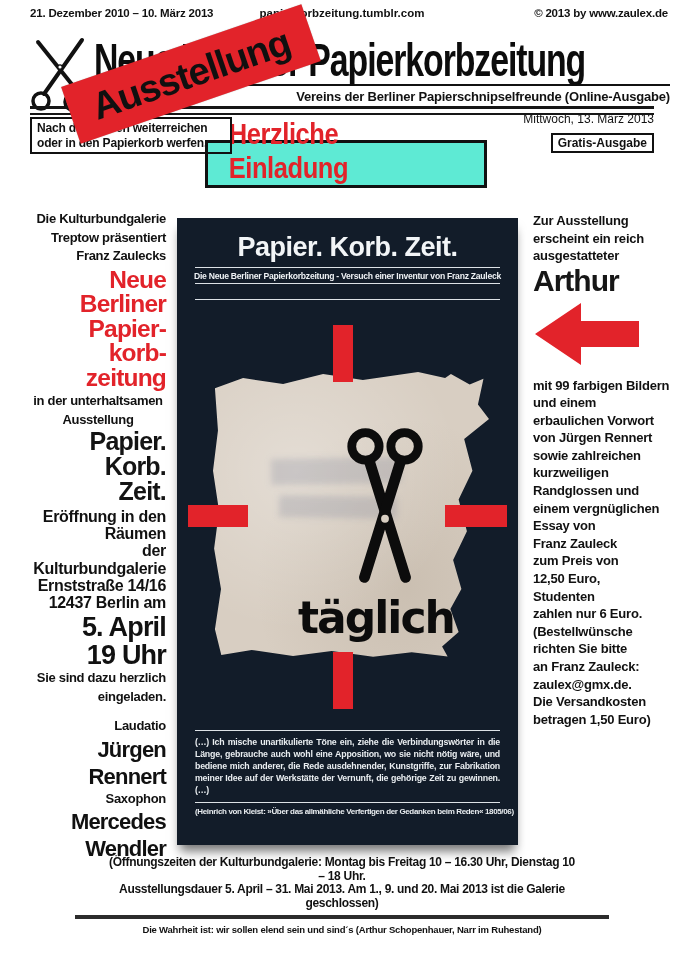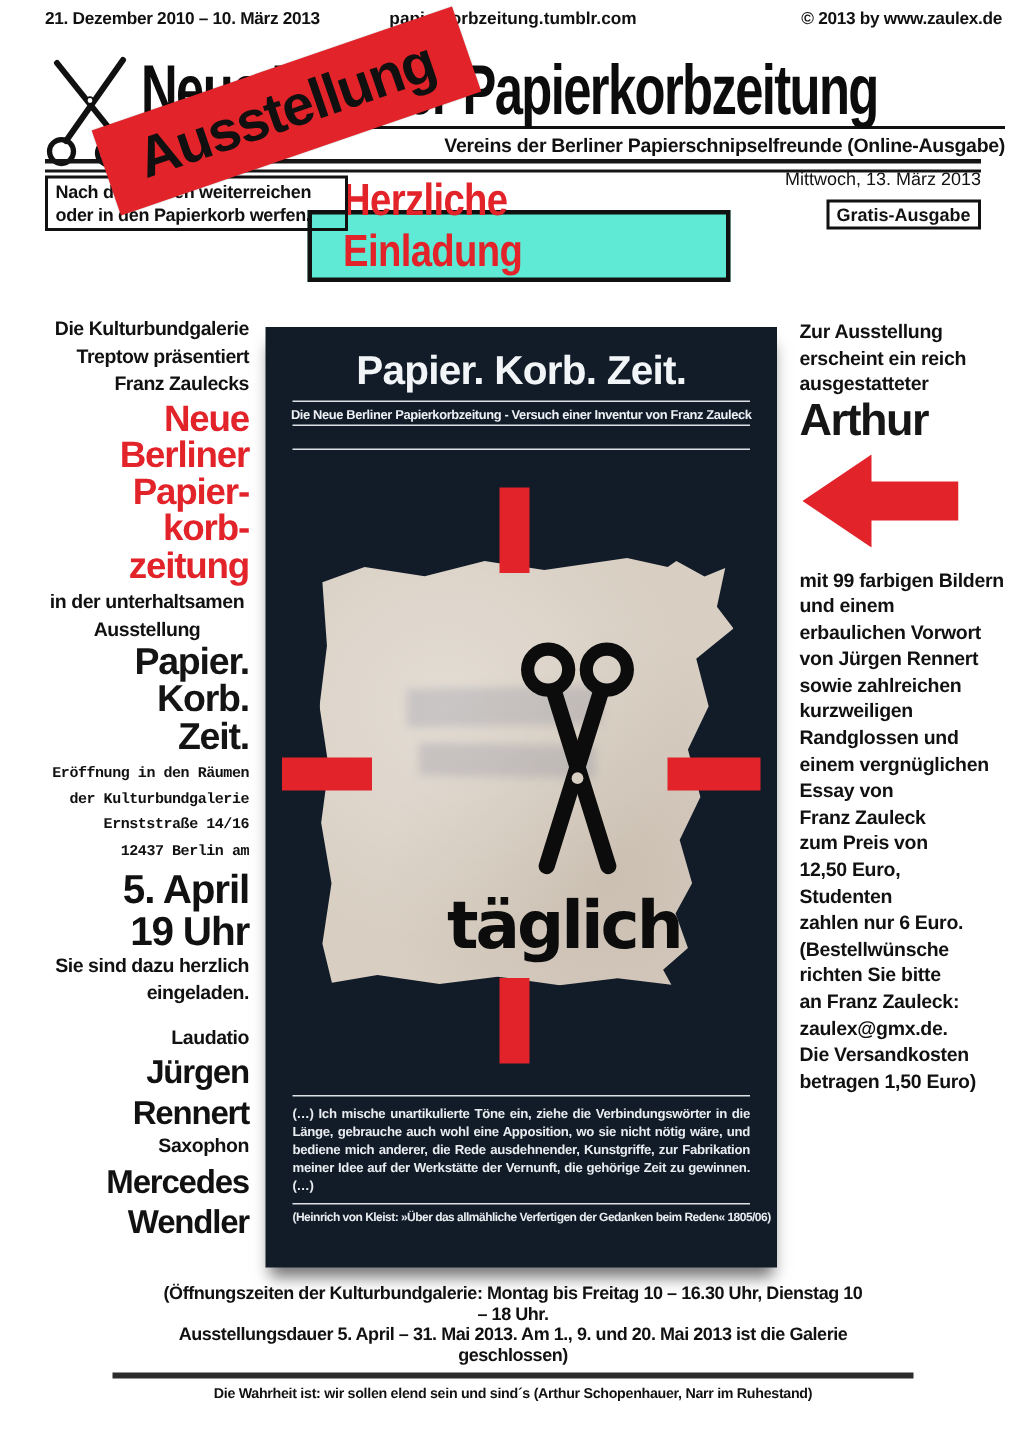--- a/index.html
+++ b/index.html
@@ -34,21 +34,21 @@
               display:flex;align-items:flex-end;justify-content:center;background:#5eead4;}
   .invite-box span{display:inline-block;font-size:30px;font-weight:bold;color:#e2232a;
                    letter-spacing:-0.5px;transform:scaleX(0.85);}
 
   
   .col-left{position:absolute;left:30px;top:210px;width:136px;text-align:right;}
   .lc-small{font-size:13px;line-height:18.5px;font-weight:bold;letter-spacing:-0.3px;}
   .lc-red{font-size:24.5px;line-height:24.5px;font-weight:bold;color:#e2232a;letter-spacing:-0.8px;margin-top:2px;}
   .lc-sub{margin-top:2px;text-align:center;}
   .lc-big{font-size:25px;line-height:25px;font-weight:bold;letter-spacing:-0.8px;color:#141414;}
-  .lc-venue{margin-top:4px;font-size:10px;line-height:17.2px;font-family:Liberation Mono, monospace;}
+  .lc-venue{margin-top:4px;font-size:16px;line-height:17.2px;}
   .lc-date{font-size:27px;line-height:28px;font-weight:bold;letter-spacing:-0.8px;margin-top:2px;}
   .lc-gap{margin-top:11px;}
   .lc-name{font-size:22px;line-height:27px;font-weight:bold;letter-spacing:-0.8px;}
 
   
   .col-right{position:absolute;left:533px;top:212px;width:140px;text-align:left;}
   .rc-small{font-size:13px;line-height:17.5px;font-weight:bold;letter-spacing:-0.2px;}
   .rc-katalog{font-size:30px;line-height:32px;font-weight:bold;letter-spacing:-1px;color:#161616;}
   .rc-arrow{margin:6px 0 8px 2px;}
   .rc-body{font-size:13px;line-height:17.6px;font-weight:bold;letter-spacing:-0.2px;}

